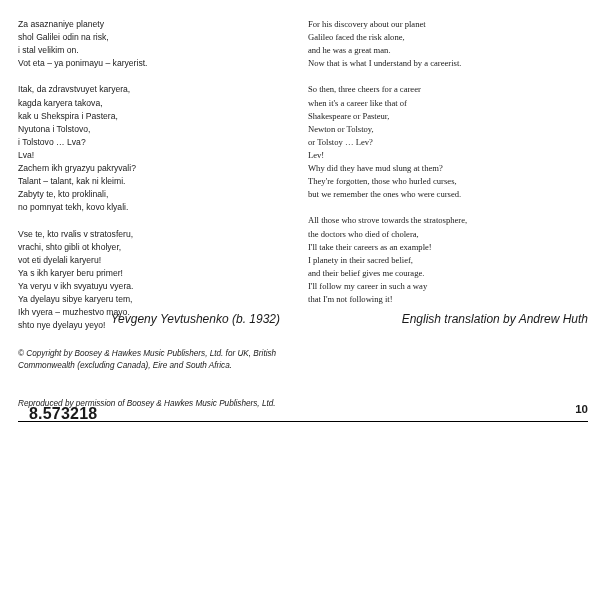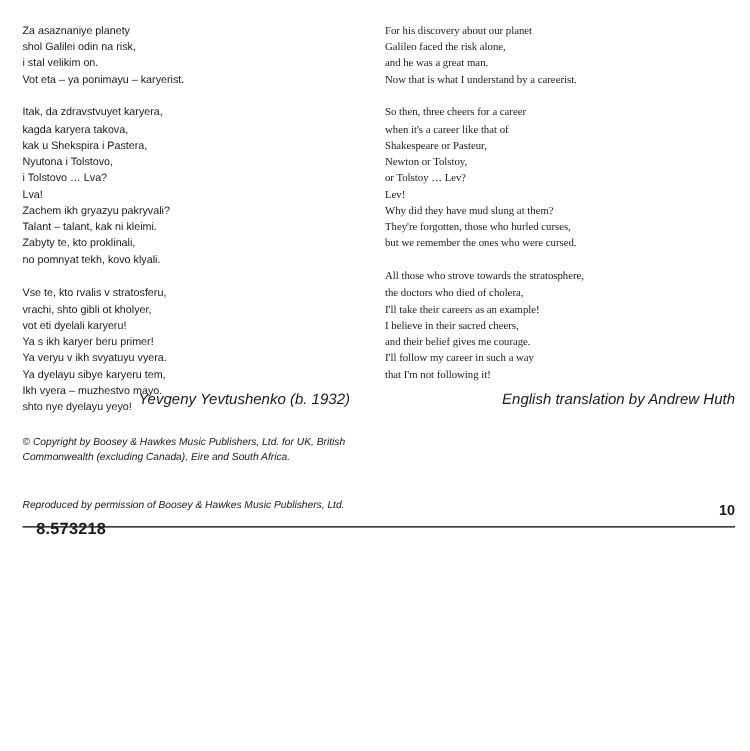--- a/index.html
+++ b/index.html
@@ -91,22 +91,22 @@
   .footer-rule {
     position: absolute;
     left: 18px;
     right: 12px;
     top: 18px;
     border-top: 1px solid #000000;
   }
   .cat-no {
     position: absolute;
     left: 18px;
-    top: 12px;
-    font-size: 13px;
+    top: 2px;
+    font-size: 16px;
     font-weight: bold;
     letter-spacing: 0.2px;
     padding-left: 11px;
   }
   .page-no {
     position: absolute;
     right: 12px;
     top: 0px;
     font-size: 11.5px;
     font-weight: bold;
@@ -163,21 +163,21 @@
       <div>or Tolstoy … Lev?</div>
       <div>Lev!</div>
       <div>Why did they have mud slung at them?</div>
       <div>They're forgotten, those who hurled curses,</div>
       <div>but we remember the ones who were cursed.</div>
     </div>
     <div class="stanza">
       <div>All those who strove towards the stratosphere,</div>
       <div>the doctors who died of cholera,</div>
       <div>I'll take their careers as an example!</div>
-      <div>I believe in their sacred cheers,</div>
+      <div>I planety in their sacred belief,</div>
       <div>and their belief gives me courage.</div>
       <div>I'll follow my career in such a way</div>
       <div>that I'm not following it!</div>
     </div>
   </div>
 
   <div class="attrib attrib-left">Yevgeny Yevtushenko (b. 1932)</div>
   <div class="attrib attrib-right">English translation by Andrew Huth</div>
 
   <div class="copyright">© Copyright by Boosey &amp; Hawkes Music Publishers, Ltd.

